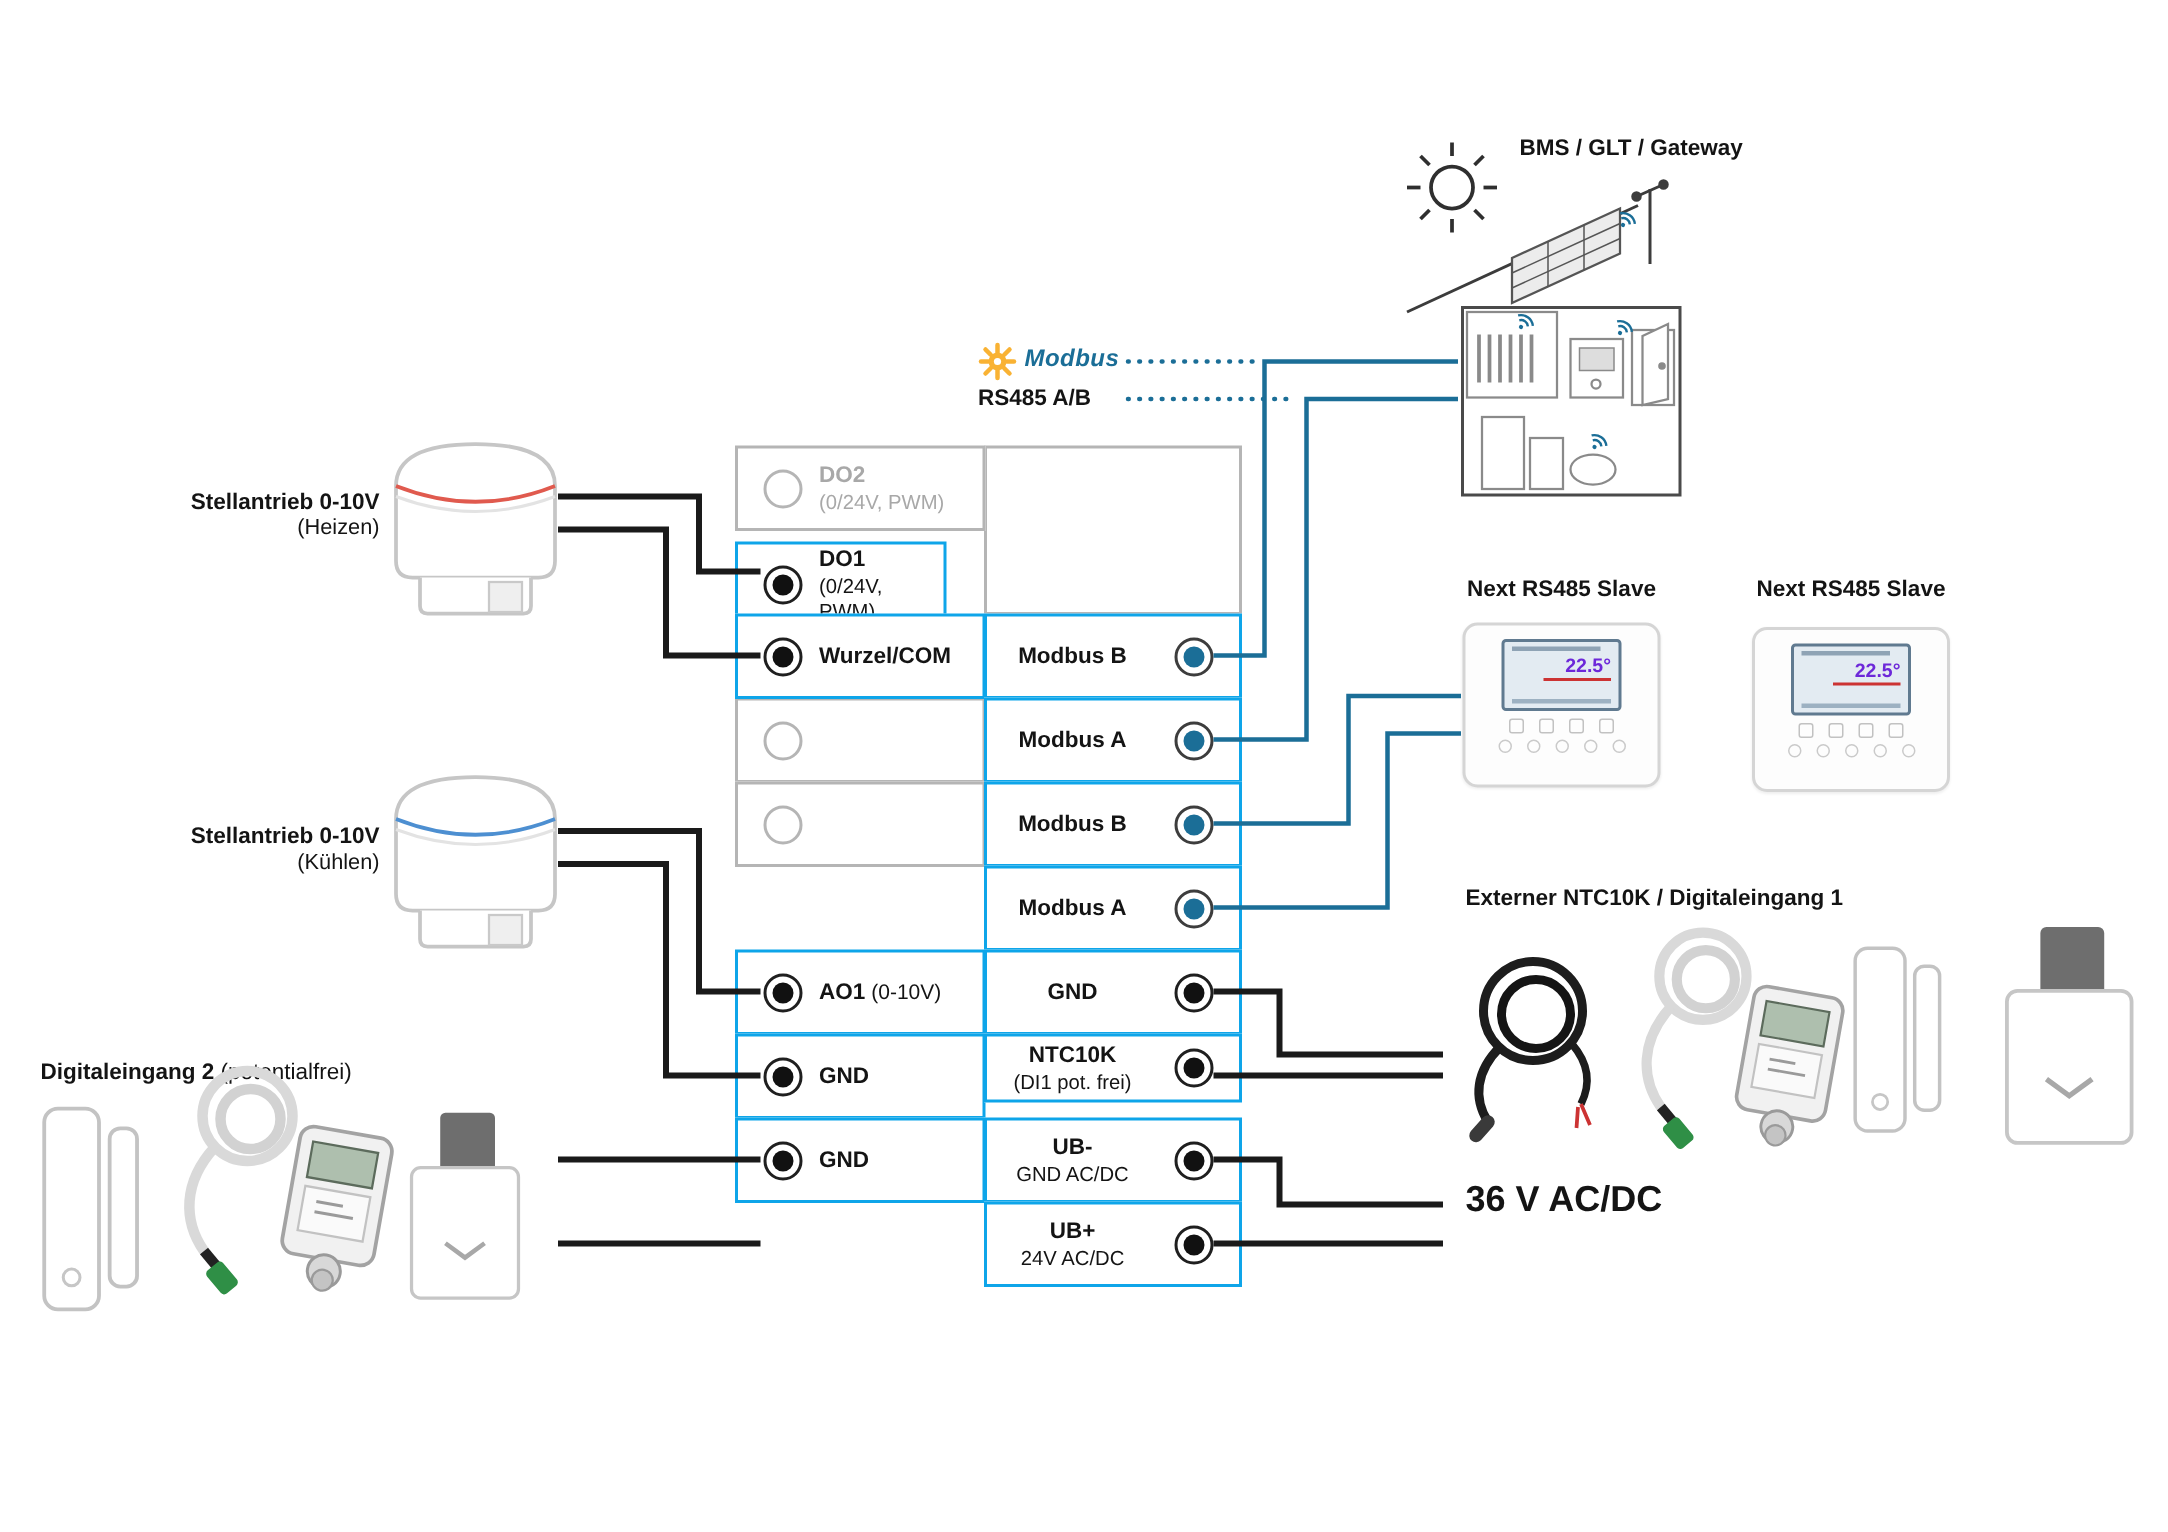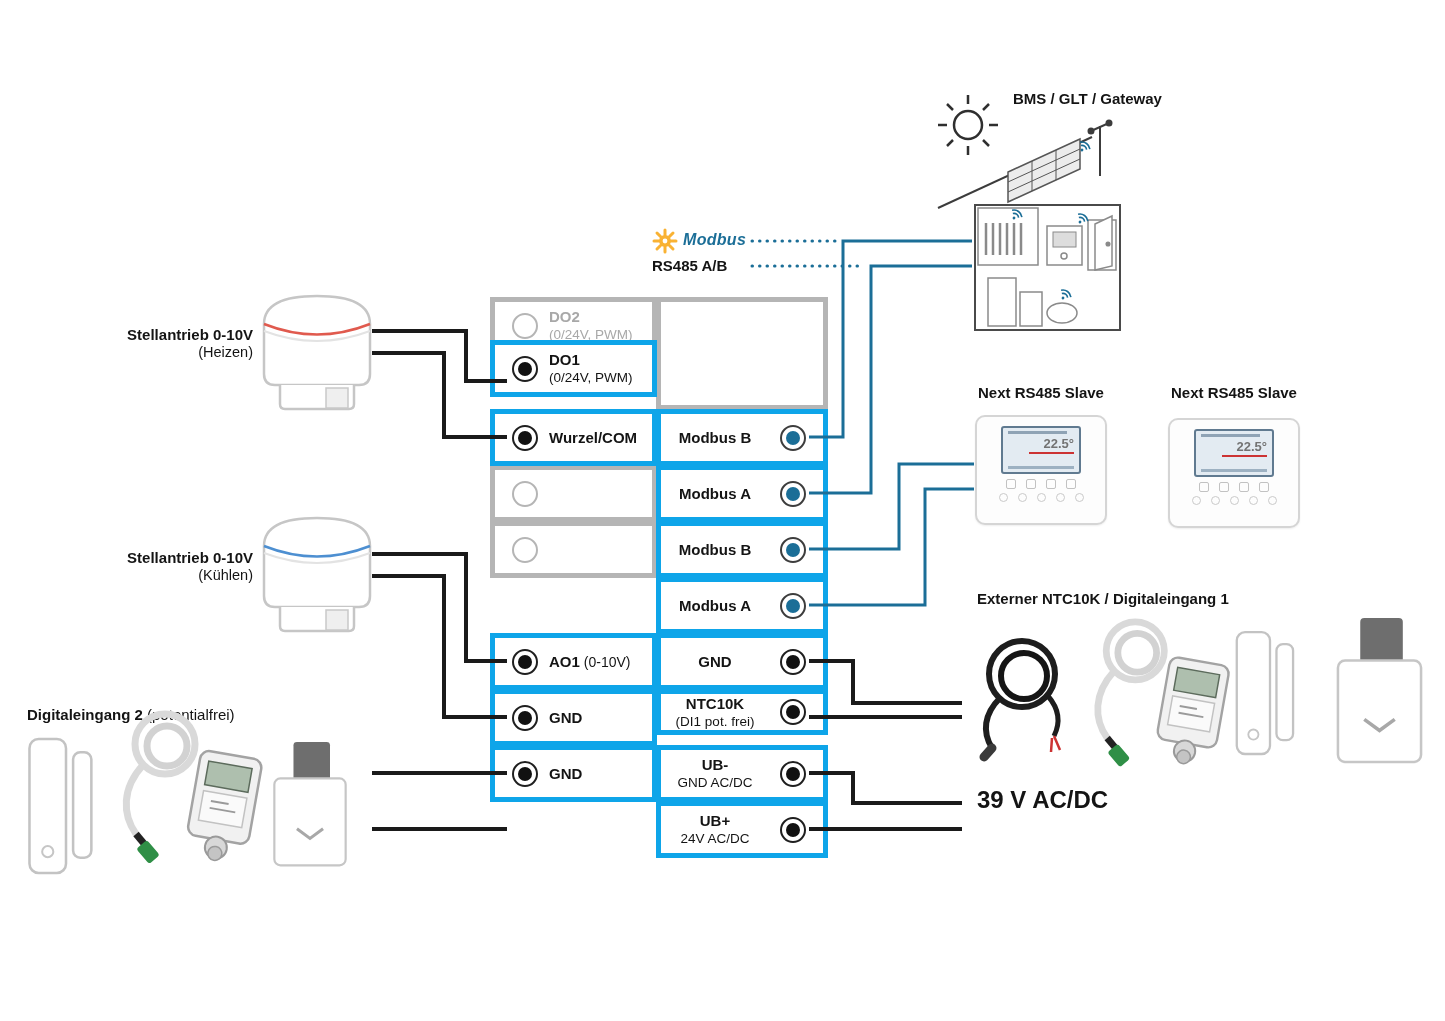--- a/index.html
+++ b/index.html
@@ -1,20 +1,20 @@
 <!DOCTYPE html>
 <html><head>
 <meta charset="utf-8">
 <style>
   html,body{margin:0;padding:0;background:#fff;}
   .stage{position:relative;width:1445px;height:1021px;background:#fff;overflow:hidden;
          font-family:"Liberation Sans",sans-serif;color:#141414;}
   .abs{position:absolute;}
   
-  .cell{position:absolute;box-sizing:border-box;border:5px solid #0ea5e9;background:#fff;
+  .cell{position:absolute;box-sizing:border-box;border:2px solid #0ea5e9;background:#fff;
         display:flex;align-items:center;gap:11px;padding-left:17px;}
   .cell.r{flex-direction:row-reverse;padding-left:0;padding-right:17px;}
   .cell.dim{border-color:#b5b5b5;}
   .cell .lbl{font-size:15px;line-height:17px;color:#141414;}
   .cell.r .lbl{flex:1;text-align:center;}
   .cell.graytext .lbl{color:#a8a8a8;}
   .lbl b{font-weight:700;}
   .lbl .sub{display:block;font-weight:400;font-size:13.5px;margin-top:1px;}
   .lbl .subi{display:inline;font-weight:400;font-size:14px;margin-left:4px;}
   .term{width:26px;height:26px;flex:0 0 26px;border-radius:50%;box-sizing:border-box;
@@ -35,21 +35,21 @@
   .boldlabel{position:absolute;font-weight:700;font-size:15px;white-space:nowrap;}
   .powerlabel{position:absolute;font-weight:700;font-size:24px;white-space:nowrap;}
   .modbus-word{position:absolute;font-weight:700;font-style:italic;font-size:16px;color:#1b6e97;letter-spacing:.3px;}
   
   .dev{position:absolute;}
   .thermo{position:absolute;width:132px;height:110px;background:#fdfdfd;border:2px solid #d5d5d5;
           border-radius:10px;box-sizing:border-box;box-shadow:0 1px 2px rgba(0,0,0,.07);}
   .th-screen{width:80px;height:48px;margin:9px auto 5px;background:#e3ebf2;border:2px solid #607a90;
              border-radius:3px;box-sizing:border-box;padding:3px 5px;position:relative;}
   .th-topline{height:3px;background:#8fa3b5;margin-bottom:3px;width:90%;}
-  .th-temp{font-size:13px;font-weight:700;color:#737373;text-align:right;line-height:14px;}
+  .th-temp{font-size:13px;font-weight:700;color:#6d28d9;text-align:right;line-height:14px;}
   .th-red{height:2px;background:#cc3333;width:68%;margin:1px 0 0 auto;}
   .th-botline{position:absolute;bottom:3px;left:5px;right:5px;height:3px;background:#9db1c2;}
   .th-icons,.th-icons2{display:flex;justify-content:center;gap:10px;margin-top:4px;}
   .th-icons span{width:8px;height:8px;border:1.5px solid #c2c2c2;border-radius:2px;}
   .th-icons2 span{width:7px;height:7px;border:1.5px solid #cacaca;border-radius:50%;}
   svg{display:block;}
 </style>
 </head>
 <body>
 
@@ -67,21 +67,21 @@
 
   <div class="cell dim" style="left:490px;top:465px;width:167px;height:57px">
     <span class="term t-empty"></span>
   </div>
 
   <div class="cell dim" style="left:490px;top:521px;width:167px;height:57px">
     <span class="term t-empty"></span>
   </div>
 
 
-  <div class="cell" style="left:490px;top:340px;width:167px;height:57px">
+  <div class="cell" style="left:490px;top:361px;width:141px;height:57px">
     <span class="term t-active"></span>
     <div class="lbl">
       <b>DO1</b>
       <span class="sub">(0/24V, PWM)</span>
     </div>
   </div>
 
   <div class="cell" style="left:490px;top:409px;width:167px;height:57px">
     <span class="term t-active"></span>
     <div class="lbl">
@@ -380,21 +380,21 @@
     <rect x="46" y="16" width="18" height="104" rx="7" fill="#fff" stroke="#c3c3c3" stroke-width="2.5"></rect>
     <circle cx="21" cy="114" r="5.5" fill="none" stroke="#c6c6c6" stroke-width="2"></circle>
   </svg>
 
   <svg class="dev" style="left:1332px;top:616px" width="95" height="150" viewBox="0 0 92 148">
     <rect x="27" y="2" width="42" height="54" rx="4" fill="#6e6e6e"></rect>
     <rect x="5" y="44" width="82" height="100" rx="7" fill="#fff" stroke="#c6c6c6" stroke-width="2.5"></rect>
     <path d="M31 102 L46 113 L61 102" fill="none" stroke="#a8a8a8" stroke-width="3.5"></path>
   </svg>
 
-  <div class="powerlabel" style="left:977px;top:786px">39 V AC/DC</div>
+  <div class="powerlabel" style="left:977px;top:786px">36 V AC/DC</div>
 
   <svg class="abs" style="left:0;top:0;pointer-events:none" width="1445" height="1021" viewBox="0 0 1445 1021">
 
     <path d="M372 331 H466 V381 H507" fill="none" stroke="#1a1a1a" stroke-width="4"></path>
     <path d="M372 353 H444 V437 H507" fill="none" stroke="#1a1a1a" stroke-width="4"></path>
     <path d="M372 554 H466 V661 H507" fill="none" stroke="#1a1a1a" stroke-width="4"></path>
     <path d="M372 576 H444 V717 H507" fill="none" stroke="#1a1a1a" stroke-width="4"></path>
     <path d="M372 773 H507" fill="none" stroke="#1a1a1a" stroke-width="4"></path>
     <path d="M372 829 H507" fill="none" stroke="#1a1a1a" stroke-width="4"></path>
 

